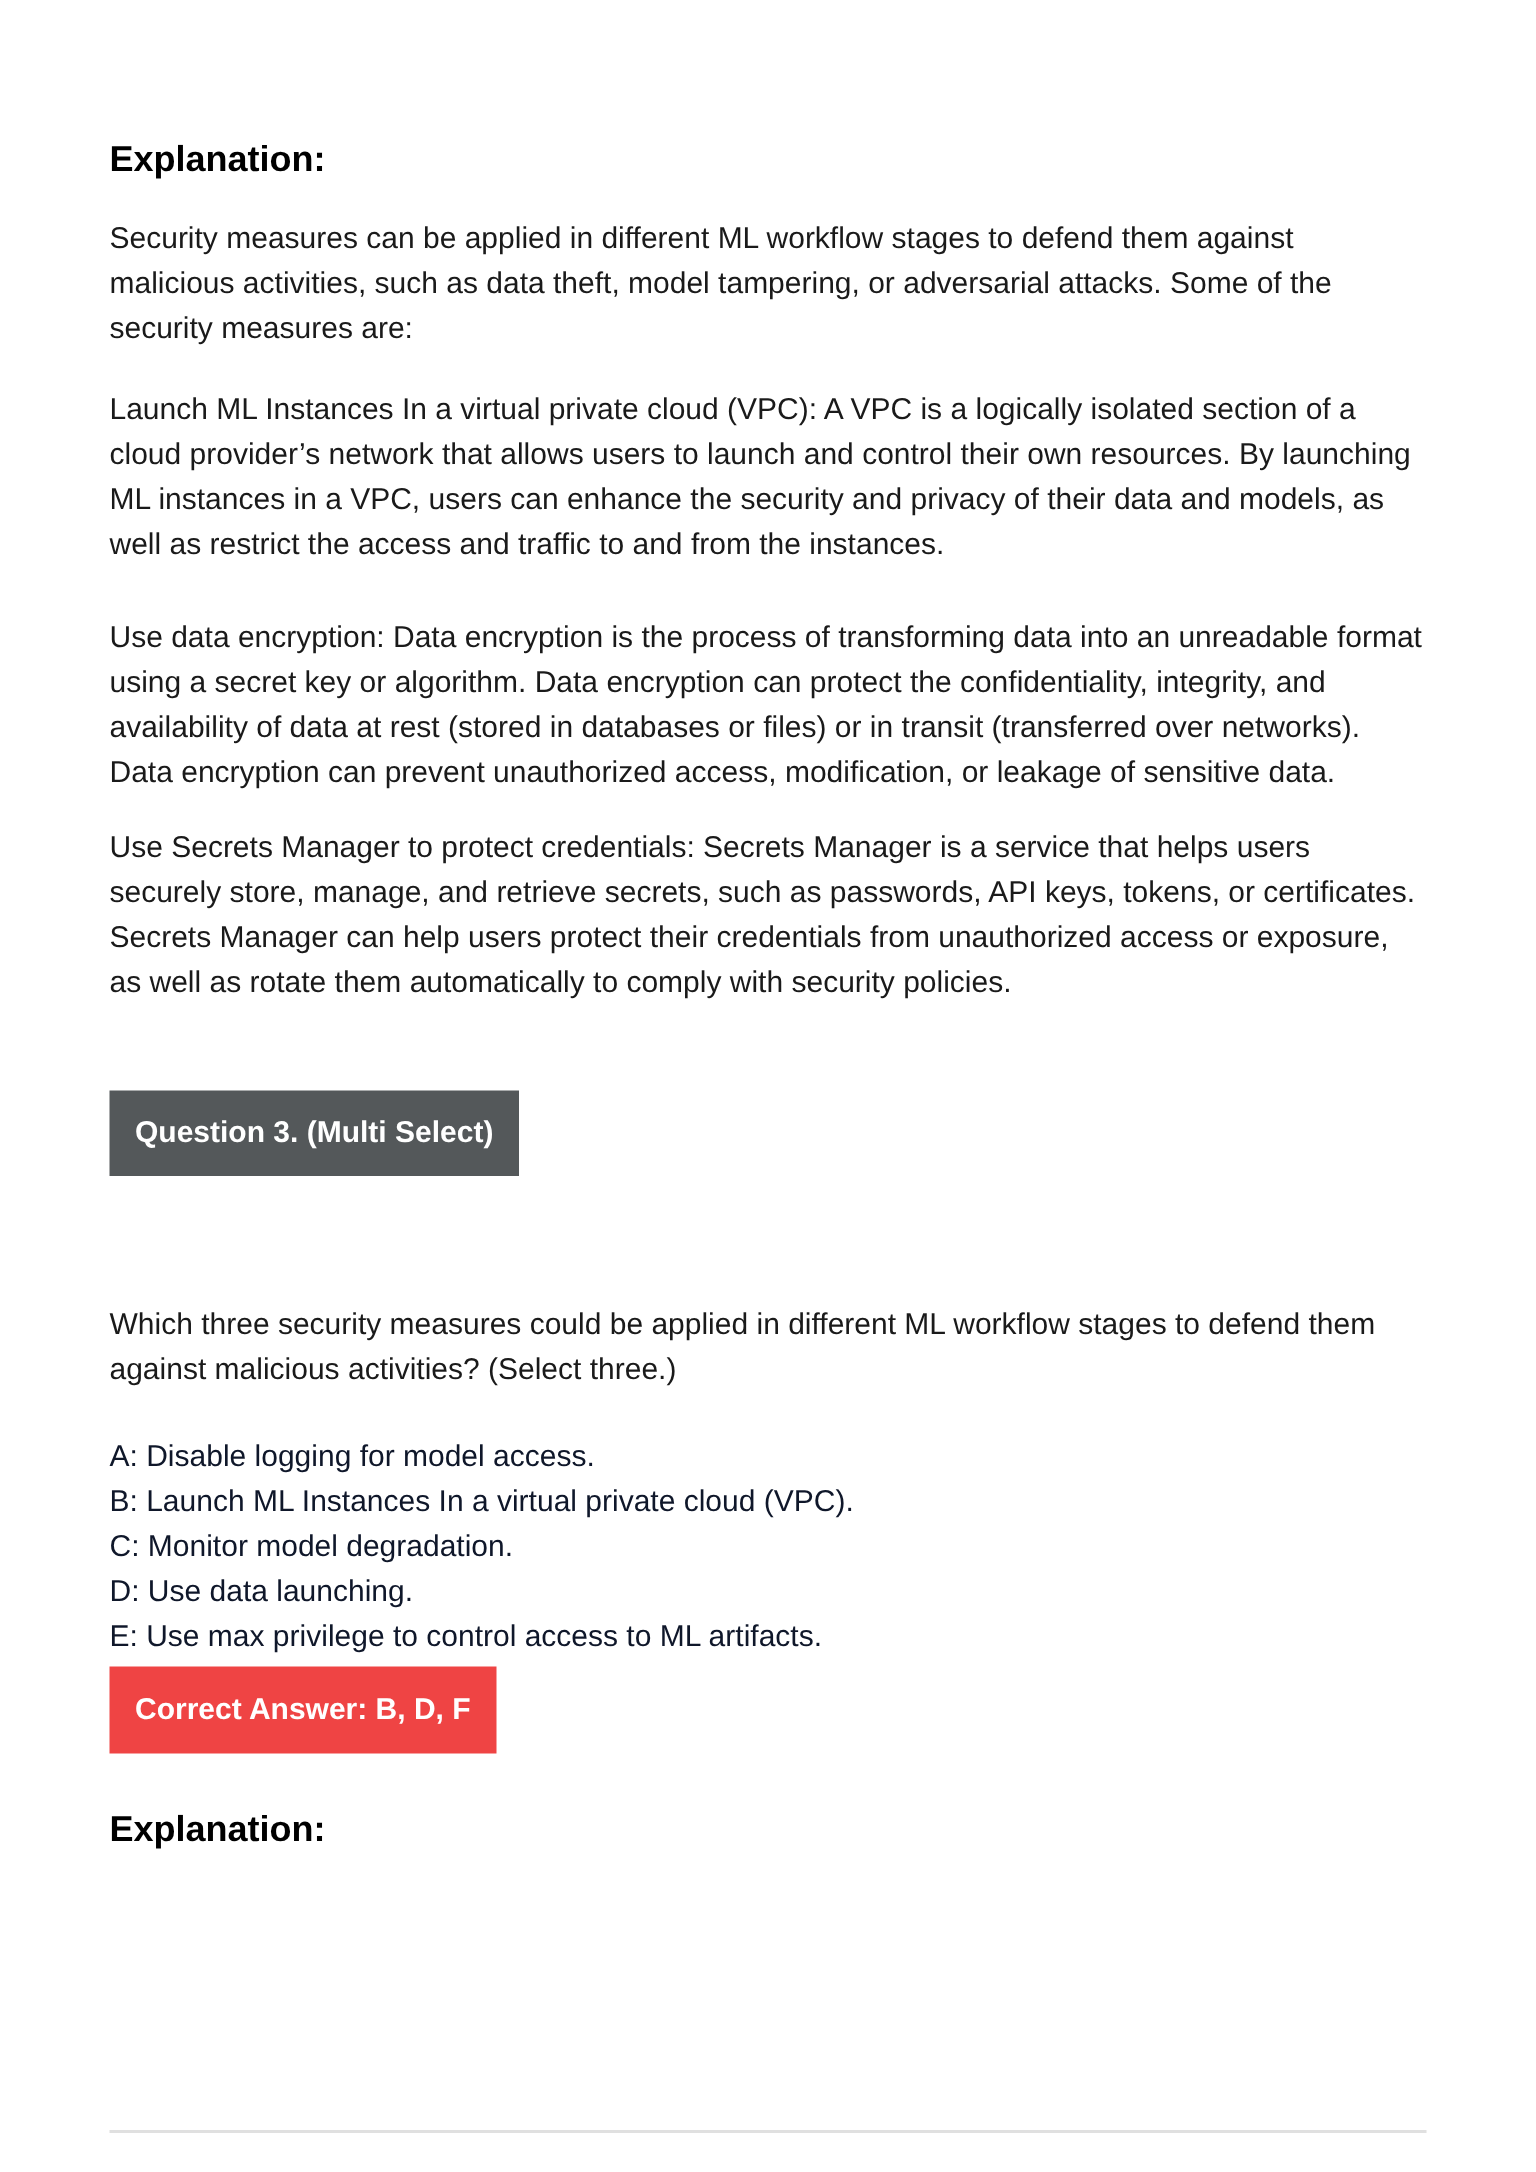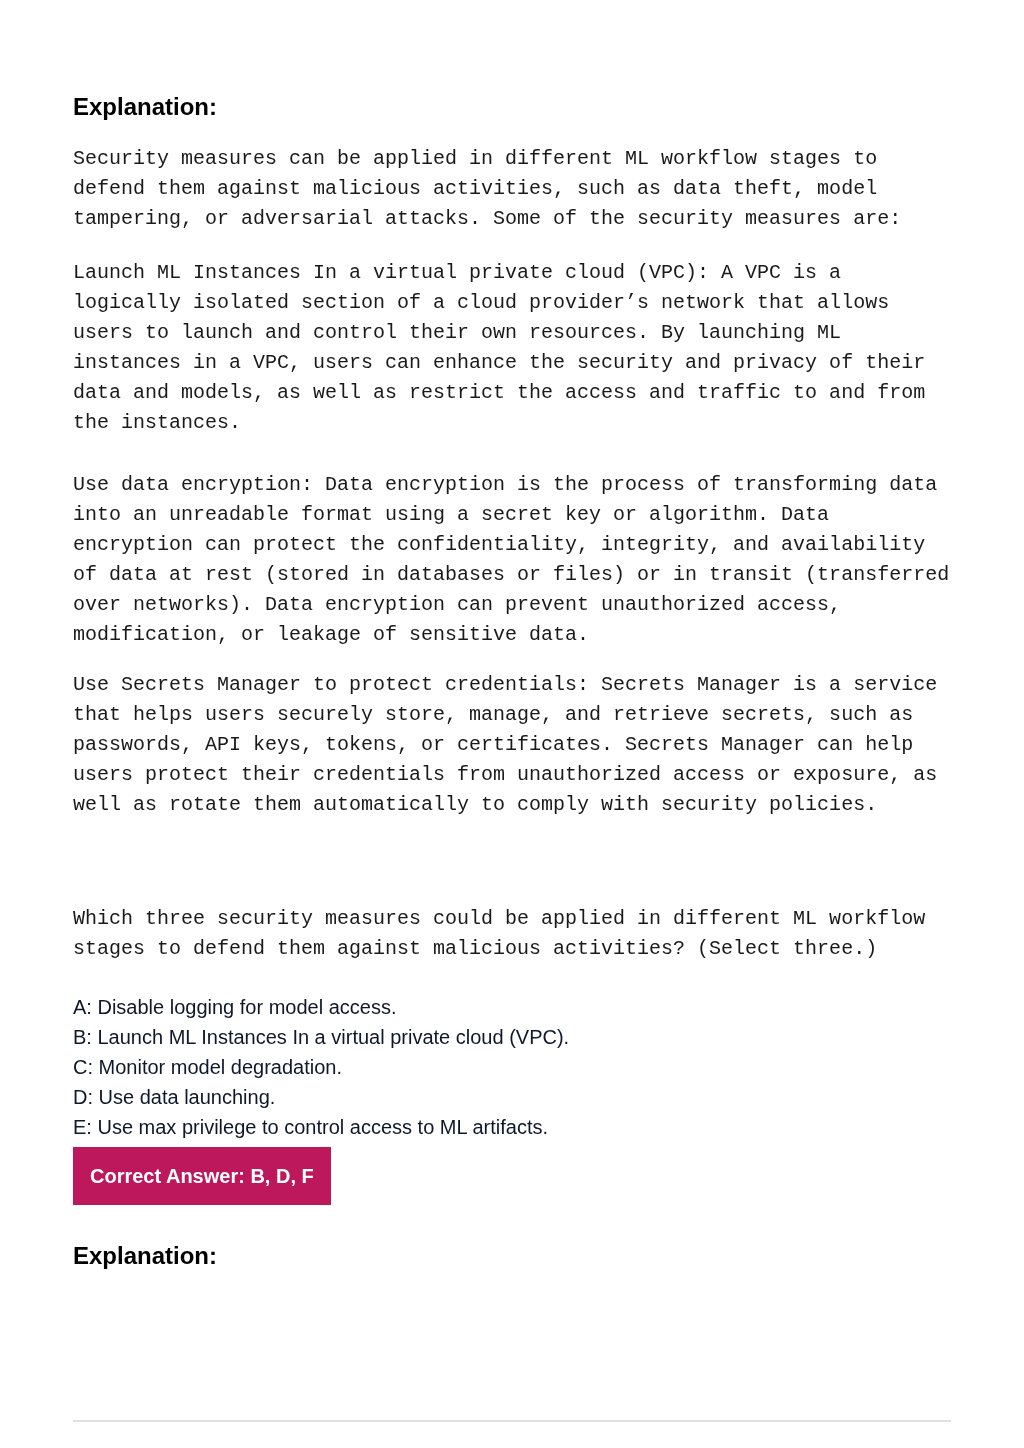--- a/index.html
+++ b/index.html
@@ -26,21 +26,20 @@
     color: #000000;
   }
   .heading-2 {
     margin-top: 40px;
   }
   .para {
     font-size: 20px;
     line-height: 30px;
     color: #1a1a1a;
     font-weight: normal;
-    font-family: Liberation Mono, monospace;
   }
   .para-1 { margin-top: 26px; }
   .para-2 { margin-top: 24px; }
   .para-3 { margin-top: 32px; }
   .para-4 { margin-top: 20px; }
   .badge {
     display: inline-block;
     color: #ffffff;
     font-size: 20px;
     font-weight: bold;
@@ -86,32 +85,33 @@
   <div class="heading">Explanation:</div>
 
   <p class="para para-1">Security measures can be applied in different ML workflow stages to defend them against malicious activities, such as data theft, model tampering, or adversarial attacks. Some of the security measures are:</p>
 
   <p class="para para-2">Launch ML Instances In a virtual private cloud (VPC): A VPC is a logically isolated section of a cloud provider’s network that allows users to launch and control their own resources. By launching ML instances in a VPC, users can enhance the security and privacy of their data and models, as well as restrict the access and traffic to and from the instances.</p>
 
   <p class="para para-3">Use data encryption: Data encryption is the process of transforming data into an unreadable format using a secret key or algorithm. Data encryption can protect the confidentiality, integrity, and availability of data at rest (stored in databases or files) or in transit (transferred over networks). Data encryption can prevent unauthorized access, modification, or leakage of sensitive data.</p>
 
   <p class="para para-4">Use Secrets Manager to protect credentials: Secrets Manager is a service that helps users securely store, manage, and retrieve secrets, such as passwords, API keys, tokens, or certificates. Secrets Manager can help users protect their credentials from unauthorized access or exposure, as well as rotate them automatically to comply with security policies.</p>
 
+  <div class="badge badge-question" style="background: rgb(84, 88, 90);">Question 3. (Multi Select)</div>
 
   <p class="para question-text">Which three security measures could be applied in different ML workflow stages to defend them against malicious activities? (Select three.)</p>
 
   <div class="options">
     <div class="option">A: Disable logging for model access.</div>
     <div class="option">B: Launch ML Instances In a virtual private cloud (VPC).</div>
     <div class="option">C: Monitor model degradation.</div>
     <div class="option">D: Use data launching.</div>
     <div class="option">E: Use max privilege to control access to ML artifacts.</div>
   </div>
 
-  <div class="badge badge-answer" style="background: #be185d;">Correct Answer: B, D, F</div>
+  <div class="badge badge-answer" style="background: #ef4444;">Correct Answer: B, D, F</div>
 
   <div class="heading heading-2">Explanation:</div>
 
   <div class="divider" style="background: rgb(224, 224, 224);"></div>
 
   
 
 </div>
 
 </body></html>

